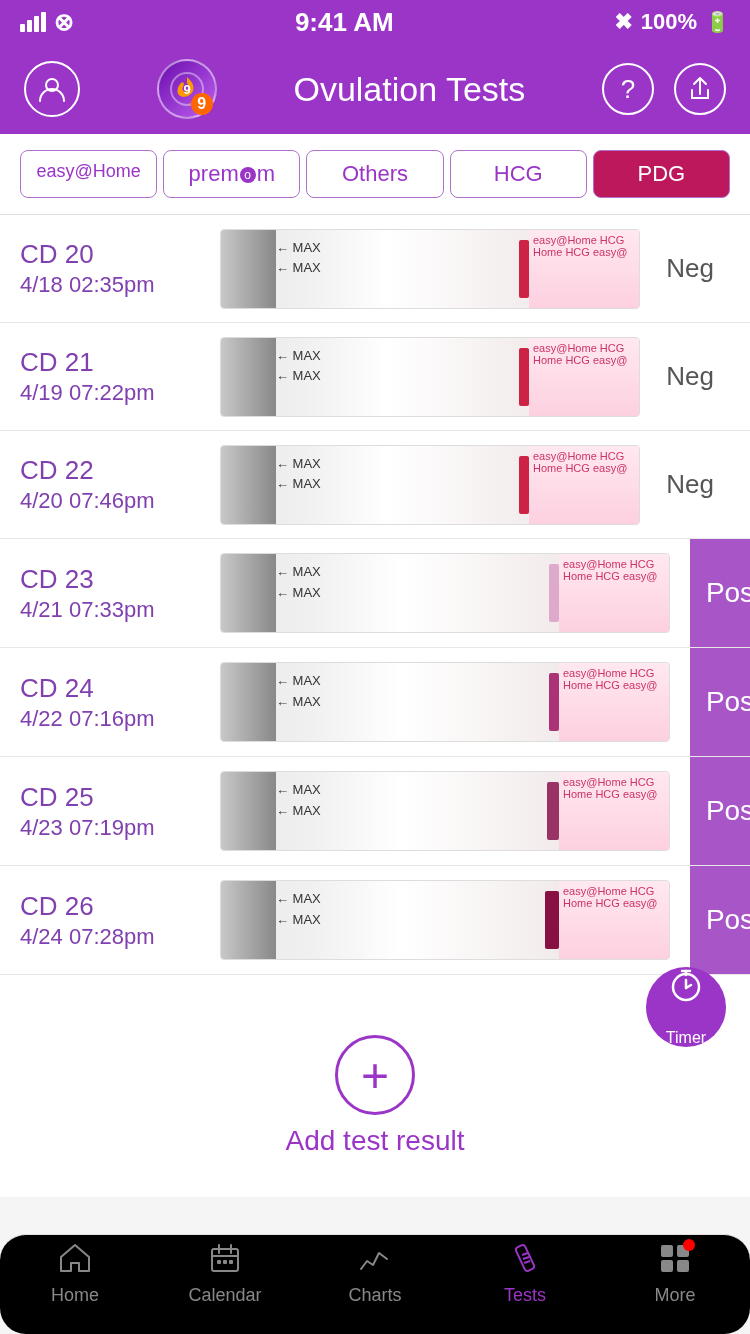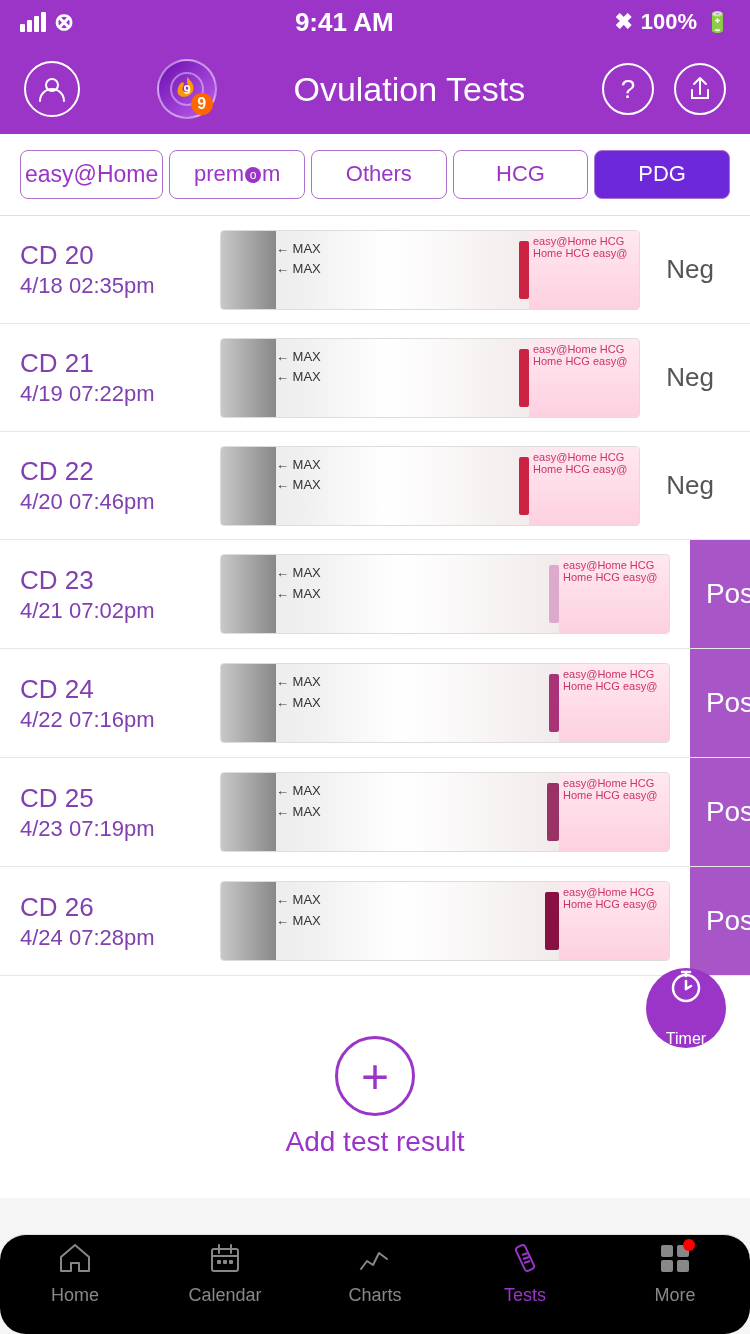--- a/index.html
+++ b/index.html
@@ -116,25 +116,25 @@
       padding: 10px 4px;
       border-radius: 8px;
       border: 1.5px solid #b070d0;
       text-align: center;
       font-size: 22px;
       color: #9b35c8;
       background: white;
       cursor: pointer;
     }
     .filter-tab.active {
-      background: #6d28d9;
+      background: #be185d;
       color: white;
     }
     .filter-tab-logo {
-      font-size: 23px;
+      font-size: 18px;
     }
 
     
     .test-list {
       background: white;
     }
     .test-row {
       display: flex;
       align-items: center;
       padding: 10px 20px;
@@ -411,21 +411,21 @@
             <div style="font-size:11px;color:#cc3366;white-space:nowrap;">Home HCG easy@</div>
           </div>
         </div>
       </div>
       <div class="test-result">Neg</div>
     </div>
 
     <div class="test-row pos-row" style="padding-right:0;">
       <div class="test-info">
         <div class="test-day">CD 23</div>
-        <div class="test-date">4/21  07:02pm</div>
+        <div class="test-date">4/21  07:33pm</div>
       </div>
       <div class="test-image" style="margin-right:10px;">
         <div class="test-image-inner">
           <div style="position:absolute;left:0;top:0;bottom:0;width:55px;background:linear-gradient(90deg,#c8c8c8,#888);"></div>
           <div style="position:absolute;left:55px;top:8px;font-size:13px;color:#333;line-height:1.6;">
             <div>← MAX</div>
             <div>← MAX</div>
           </div>
           <div style="position:absolute;right:110px;top:10px;bottom:10px;width:10px;background:#ddaacc;border-radius:2px;"></div>
           <div style="position:absolute;right:0;top:0;bottom:0;width:110px;background:linear-gradient(180deg,#ffe8f0,#fdd0e0);padding:4px;overflow:hidden;">

